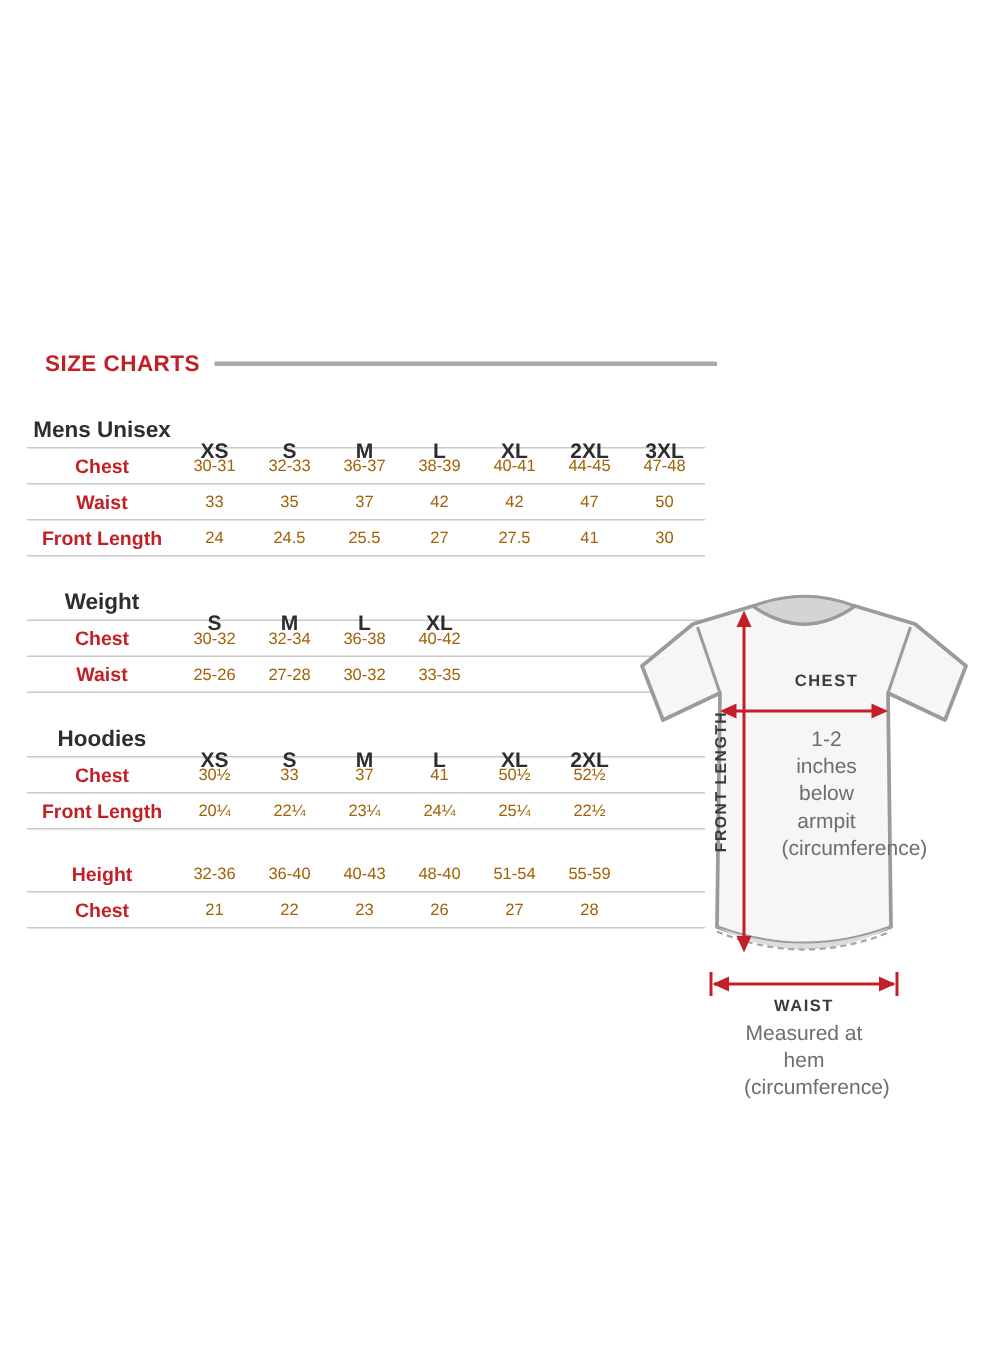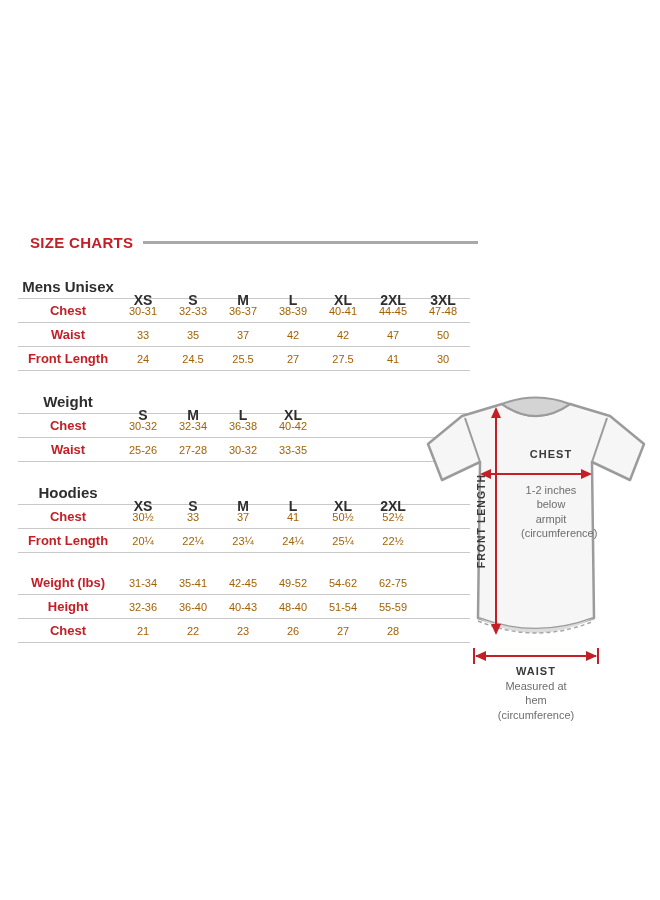--- a/index.html
+++ b/index.html
@@ -35,21 +35,21 @@
   .namecell { font-size: 15px; font-weight: bold; color: #2e2e2e; }
   .colcell { width: 50px; font-size: 14px; font-weight: bold; color: #2e2e2e; margin-top: 28px; }
   .rowlabel { font-size: 13px; font-weight: bold; color: #c22026; }
   .valcell { width: 50px; font-size: 11px; color: #a16207; }
 
   
   .diagram { position: absolute; left: 416px; top: 388px; width: 240px; height: 312px; }
   .diagram svg { position: absolute; left: 0; top: 0; }
   .overlay { position: absolute; text-align: center; }
   .dlabel { font-size: 11px; font-weight: bold; color: #3a3a3a; letter-spacing: 1px; }
-  .dnote { font-size: 11px; color: #6d6d6d; line-height: 1.3; }
+  .dnote { font-size: 14px; color: #6d6d6d; line-height: 1.3; }
   .rot { transform: rotate(-90deg); }
 </style>
 </head>
 <body>
 
 <div class="header">
   <span class="title">SIZE CHARTS</span>
   <span class="title-rule"></span>
 </div>
 
@@ -143,29 +143,20 @@
         <div class="cell valcell">20¼</div>
         <div class="cell valcell">22¼</div>
         <div class="cell valcell">23¼</div>
         <div class="cell valcell">24¼</div>
         <div class="cell valcell">25¼</div>
         <div class="cell valcell">22½</div>
       </div>
     </div>
     <div class="size-table">
       <div class="trow">
-        <div class="cell lblcell rowlabel">Weight (lbs)</div>
-        <div class="cell valcell">31-34</div>
-        <div class="cell valcell">35-41</div>
-        <div class="cell valcell">42-45</div>
-        <div class="cell valcell">49-52</div>
-        <div class="cell valcell">54-62</div>
-        <div class="cell valcell">62-75</div>
-      </div>
-      <div class="trow">
         <div class="cell lblcell rowlabel">Height</div>
         <div class="cell valcell">32-36</div>
         <div class="cell valcell">36-40</div>
         <div class="cell valcell">40-43</div>
         <div class="cell valcell">48-40</div>
         <div class="cell valcell">51-54</div>
         <div class="cell valcell">55-59</div>
       </div>
       <div class="trow">
         <div class="cell lblcell rowlabel">Chest</div>

